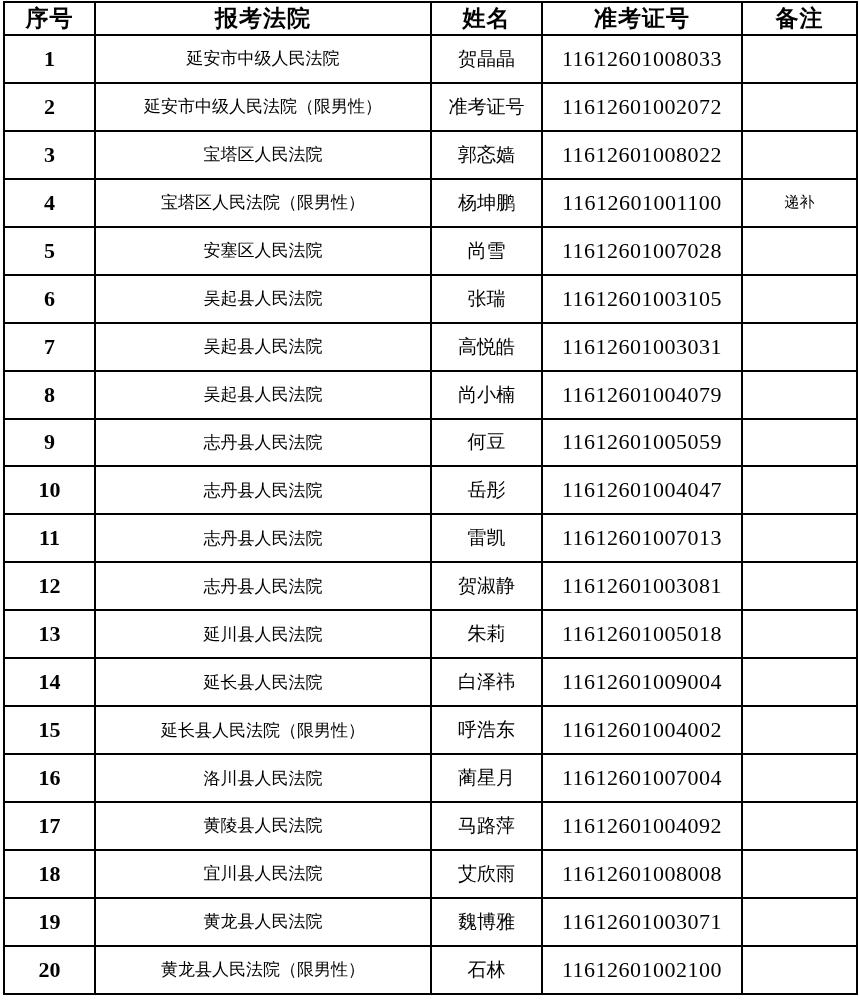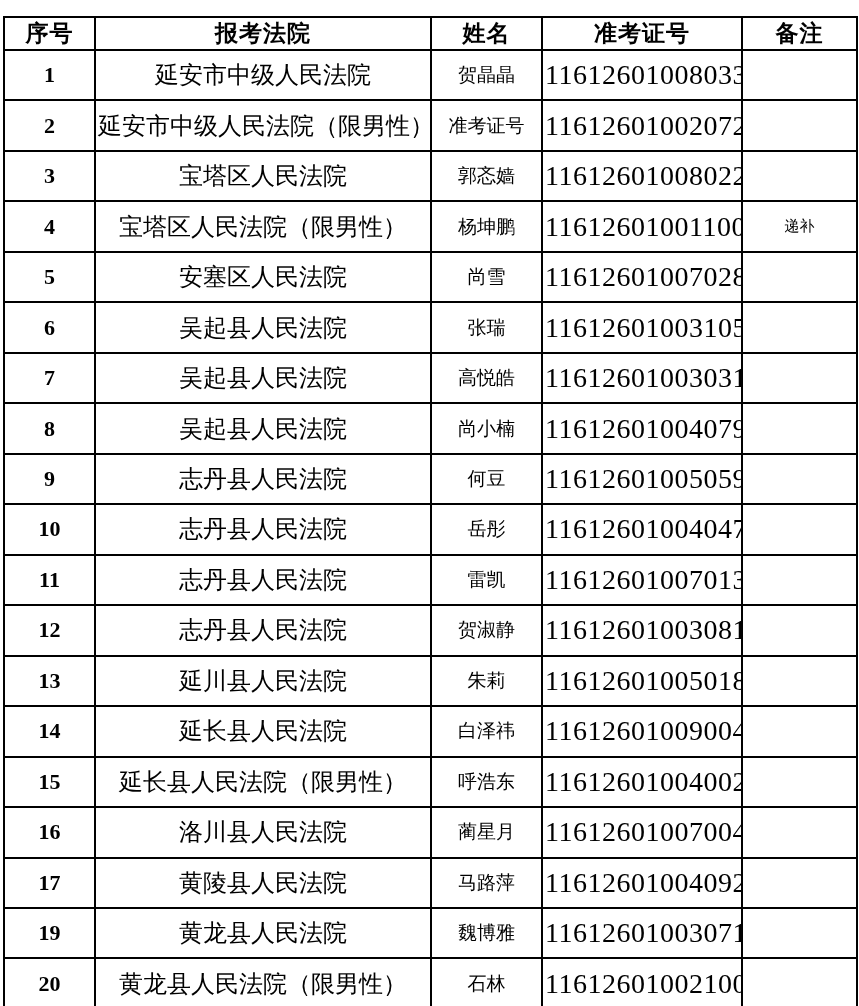--- a/index.html
+++ b/index.html
@@ -10,21 +10,21 @@
   body {
     width: 859px;
     height: 1006px;
     position: relative;
     font-family: "Liberation Serif", "DejaVu Serif", serif;
     color: #000000;
   }
   .sheet {
     position: absolute;
     left: 3px;
-    top: 16px;
+    top: 1px;
     width: 853px;
     height: 842px;
   }
   table.results {
     border-collapse: collapse;
     table-layout: fixed;
     width: 853px;
     height: 994px;
   }
   table.results th,
@@ -40,28 +40,28 @@
   table.results th {
     font-size: 23px;
     font-weight: bold;
     letter-spacing: 1px;
   }
   td.cell-seq {
     font-size: 22px;
     font-weight: bold;
   }
   td.cell-court {
-    font-size: 24px;
+    font-size: 17px;
     border-radius: 18px;
   }
   td.cell-name {
     font-size: 19px;
   }
   td.cell-ticket {
-    font-size: 28px;
+    font-size: 22px;
     letter-spacing: 0.5px;
   }
   td.cell-remark {
     font-size: 15px;
   }
 </style>
 </head>
 <body>
 
 <div class="sheet">
@@ -196,20 +196,27 @@
           <td class="cell-remark"></td>
         </tr>
         <tr>
           <td class="cell-seq">17</td>
           <td class="cell-court">黄陵县人民法院</td>
           <td class="cell-name">马路萍</td>
           <td class="cell-ticket">11612601004092</td>
           <td class="cell-remark"></td>
         </tr>
         <tr>
+          <td class="cell-seq">18</td>
+          <td class="cell-court">宜川县人民法院</td>
+          <td class="cell-name">艾欣雨</td>
+          <td class="cell-ticket">11612601008008</td>
+          <td class="cell-remark"></td>
+        </tr>
+        <tr>
           <td class="cell-seq">19</td>
           <td class="cell-court">黄龙县人民法院</td>
           <td class="cell-name">魏博雅</td>
           <td class="cell-ticket">11612601003071</td>
           <td class="cell-remark"></td>
         </tr>
         <tr>
           <td class="cell-seq">20</td>
           <td class="cell-court">黄龙县人民法院（限男性）</td>
           <td class="cell-name">石林</td>

